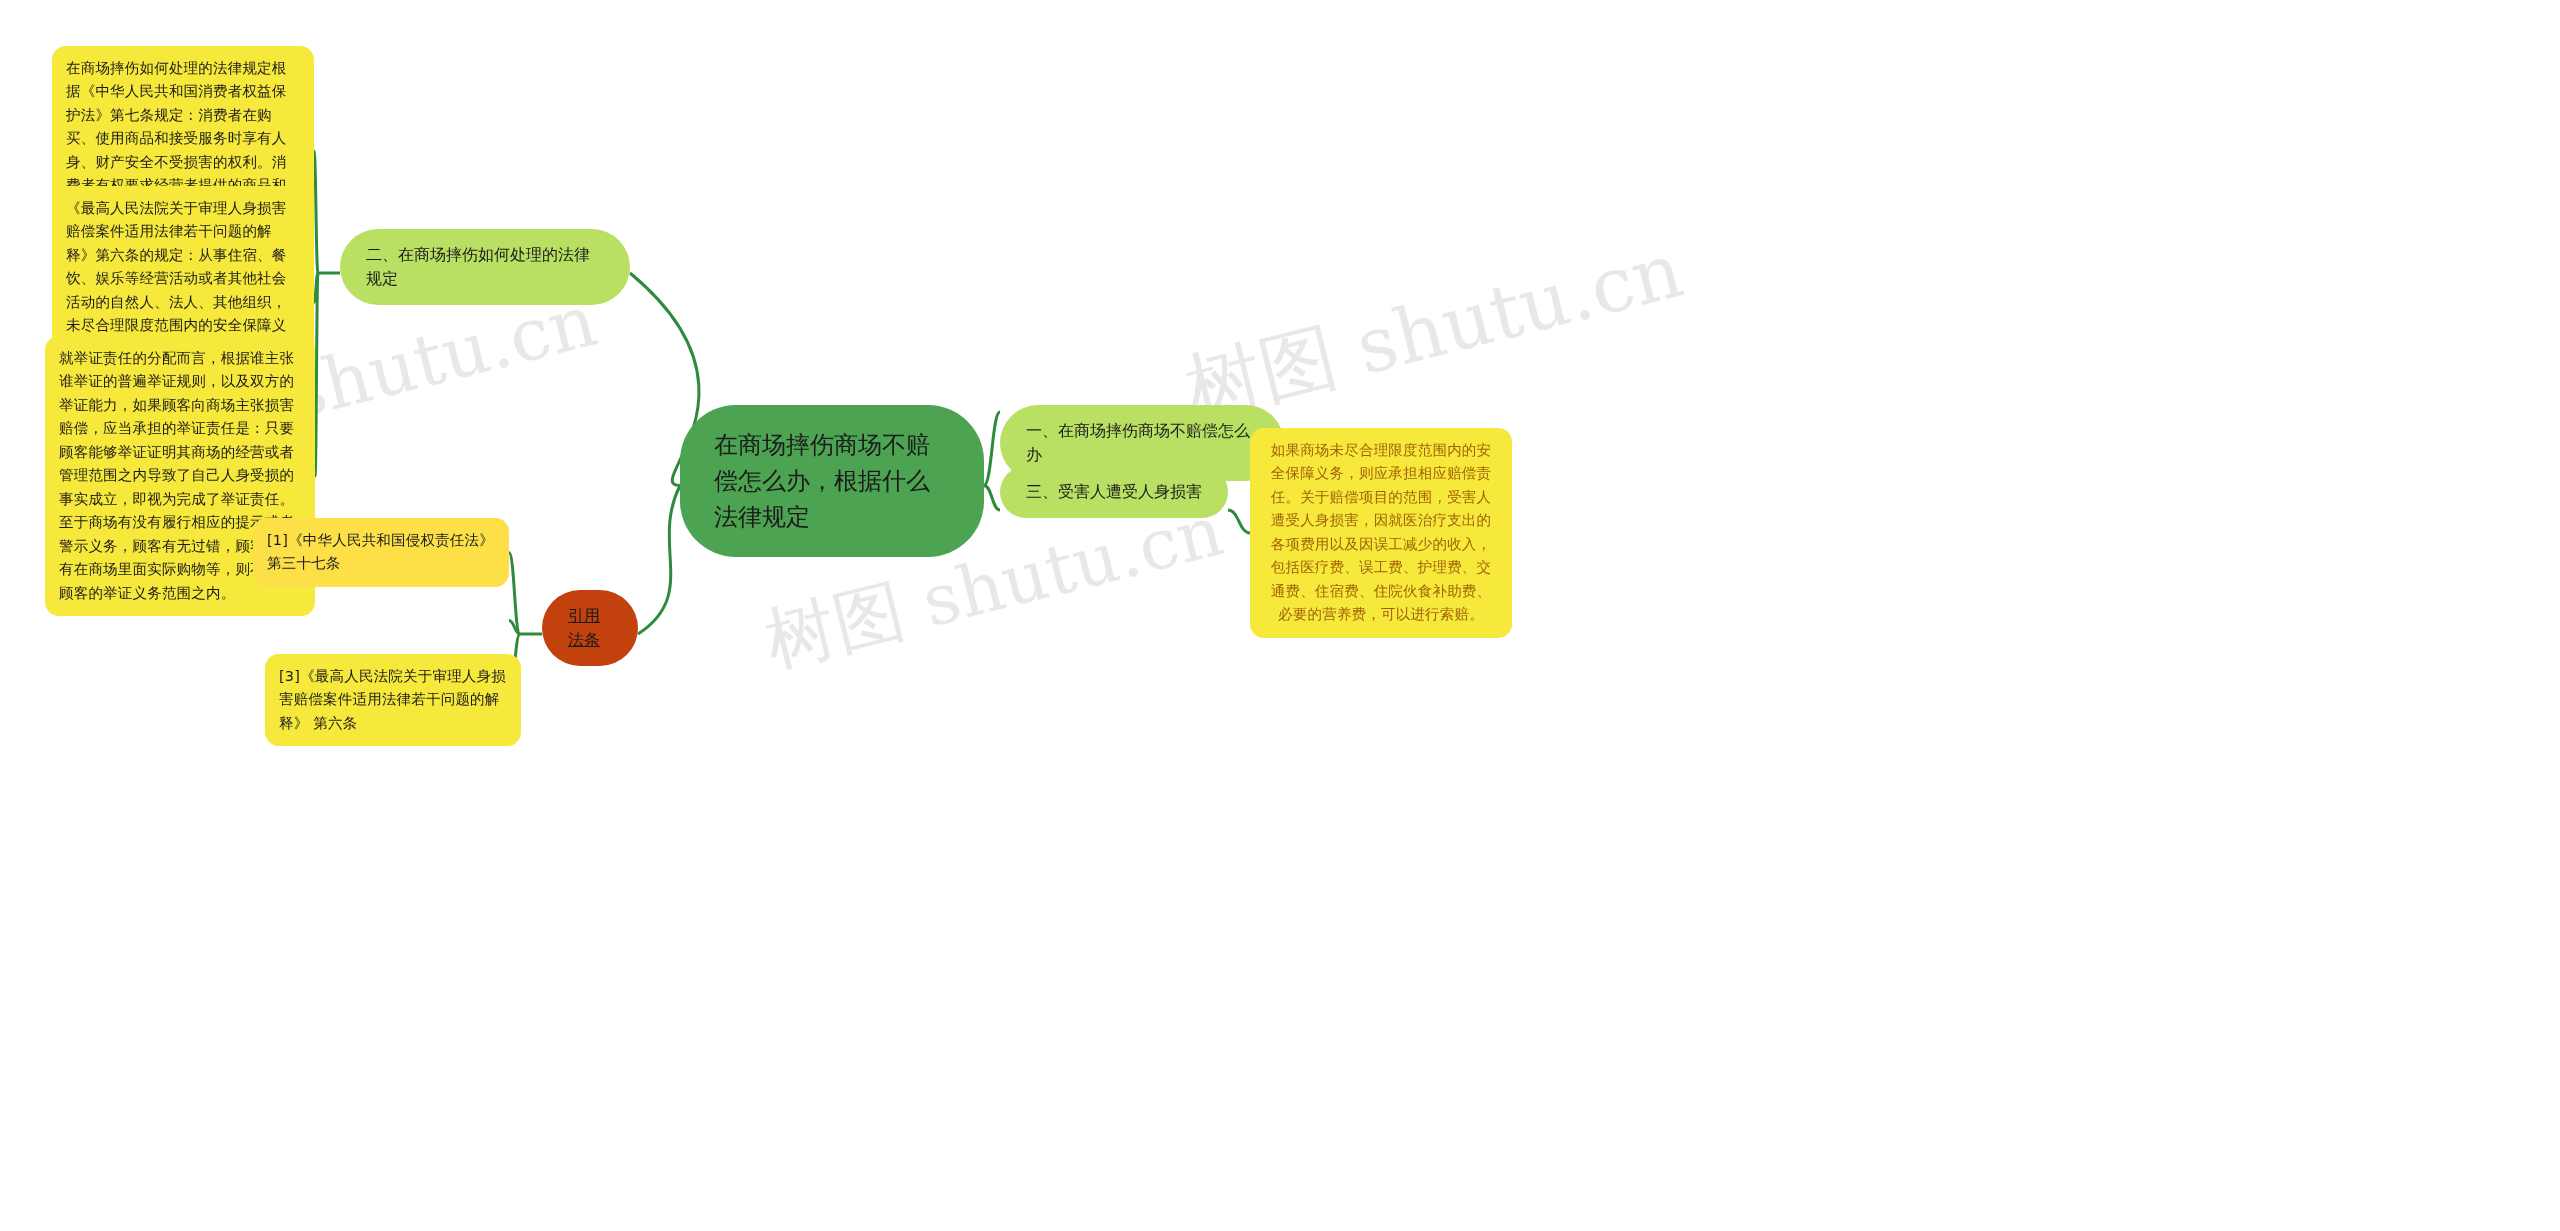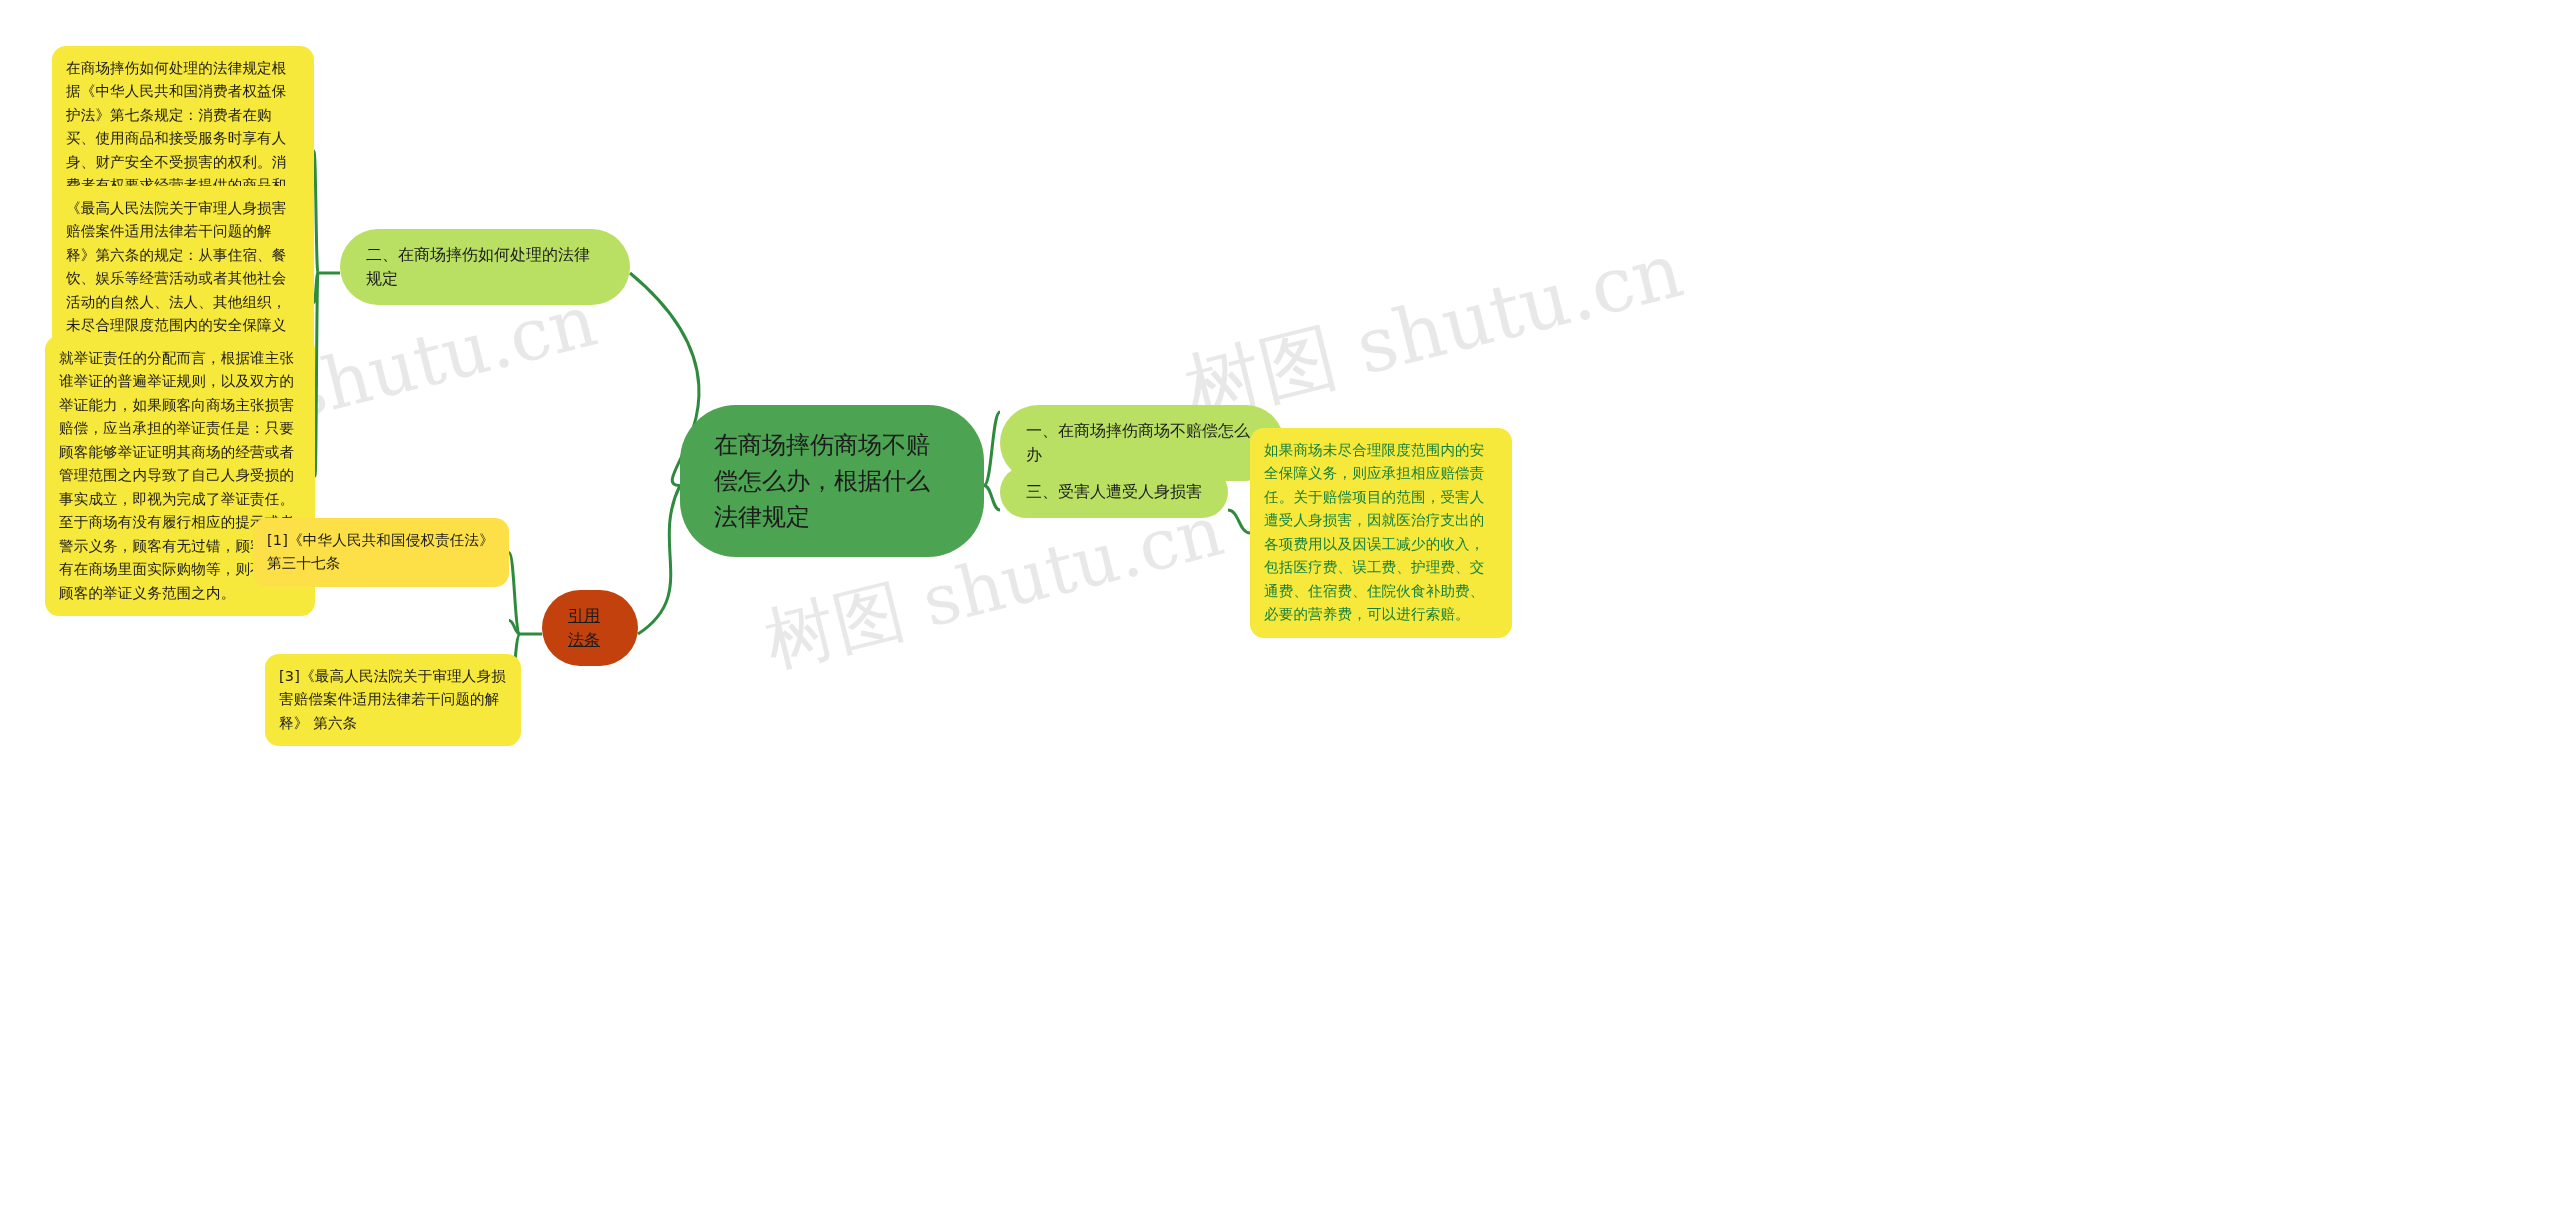--- a/index.html
+++ b/index.html
@@ -167,15 +167,15 @@
   <div class="node node-branch" id="branch-2" style="background: rgb(185, 224, 99); color: rgb(27, 27, 27);">二、在商场摔伤如何处理的法律规定</div>
 
   <div class="node node-branch" id="branch-cites" style="background: #c2410c; color: rgb(27, 27, 27); text-decoration: underline;">引用法条</div>
 
   <div class="node node-branch" id="branch-1" style="background: rgb(185, 224, 99); color: rgb(27, 27, 27); margin-top: 37px;">一、在商场摔伤商场不赔偿怎么办</div>
 
   <div class="node node-branch" id="branch-3" style="background: rgb(185, 224, 99); color: rgb(27, 27, 27);">三、受害人遭受人身损害</div>
 
   <div class="node node-root" id="node-root" style="background: rgb(76, 163, 81); color: rgb(27, 27, 27);">在商场摔伤商场不赔偿怎么办，根据什么法律规定</div>
 
-  <div class="node node-leaf" id="leaf-scope" style="background: rgb(247, 232, 60); color: #15803d;">如果商场未尽合理限度范围内的安全保障义务，则应承担相应赔偿责任。关于赔偿项目的范围，受害人遭受人身损害，因就医治疗支出的各项费用以及因误工减少的收入，包括医疗费、误工费、护理费、交通费、住宿费、住院伙食补助费、必要的营养费，可以进行索赔。</div>
+  <div class="node node-leaf" id="leaf-scope" style="background: rgb(247, 232, 60); color: #a16207; text-align: center;">如果商场未尽合理限度范围内的安全保障义务，则应承担相应赔偿责任。关于赔偿项目的范围，受害人遭受人身损害，因就医治疗支出的各项费用以及因误工减少的收入，包括医疗费、误工费、护理费、交通费、住宿费、住院伙食补助费、必要的营养费，可以进行索赔。</div>
 
 </div>
 
 </body></html>

